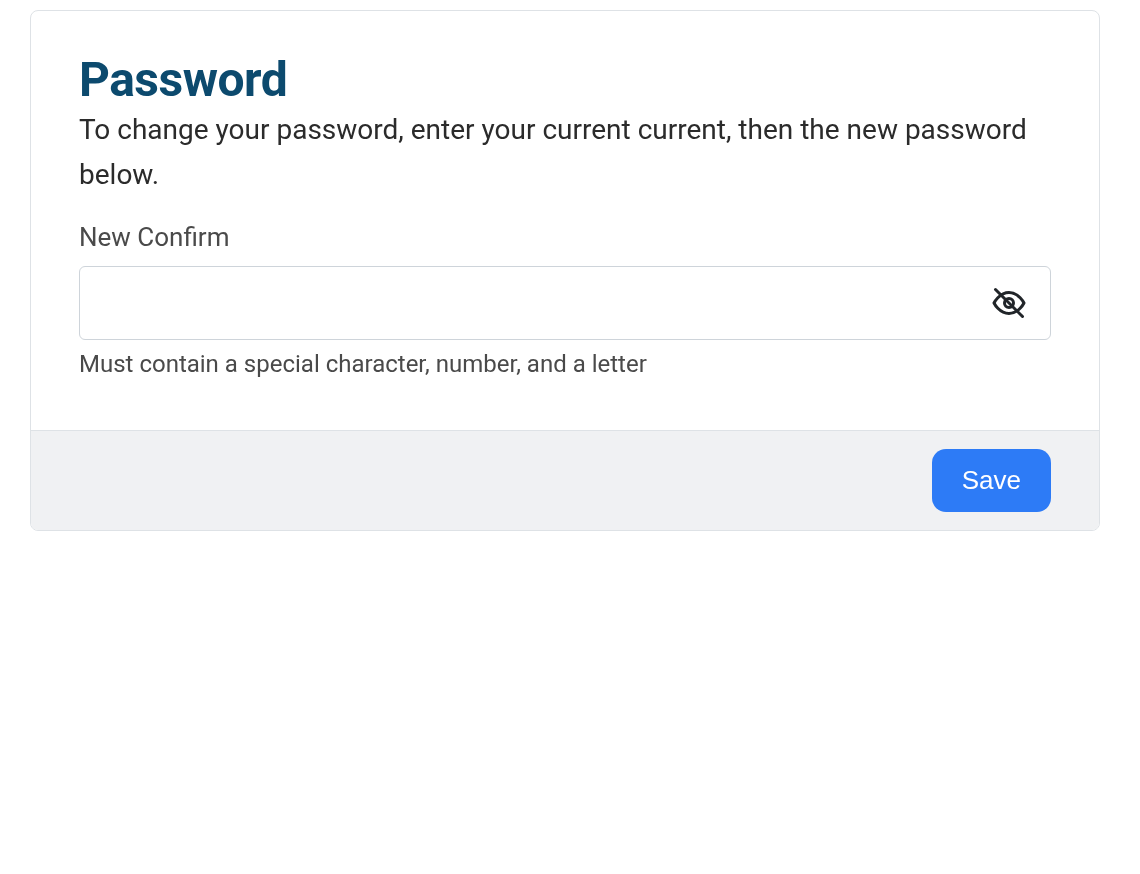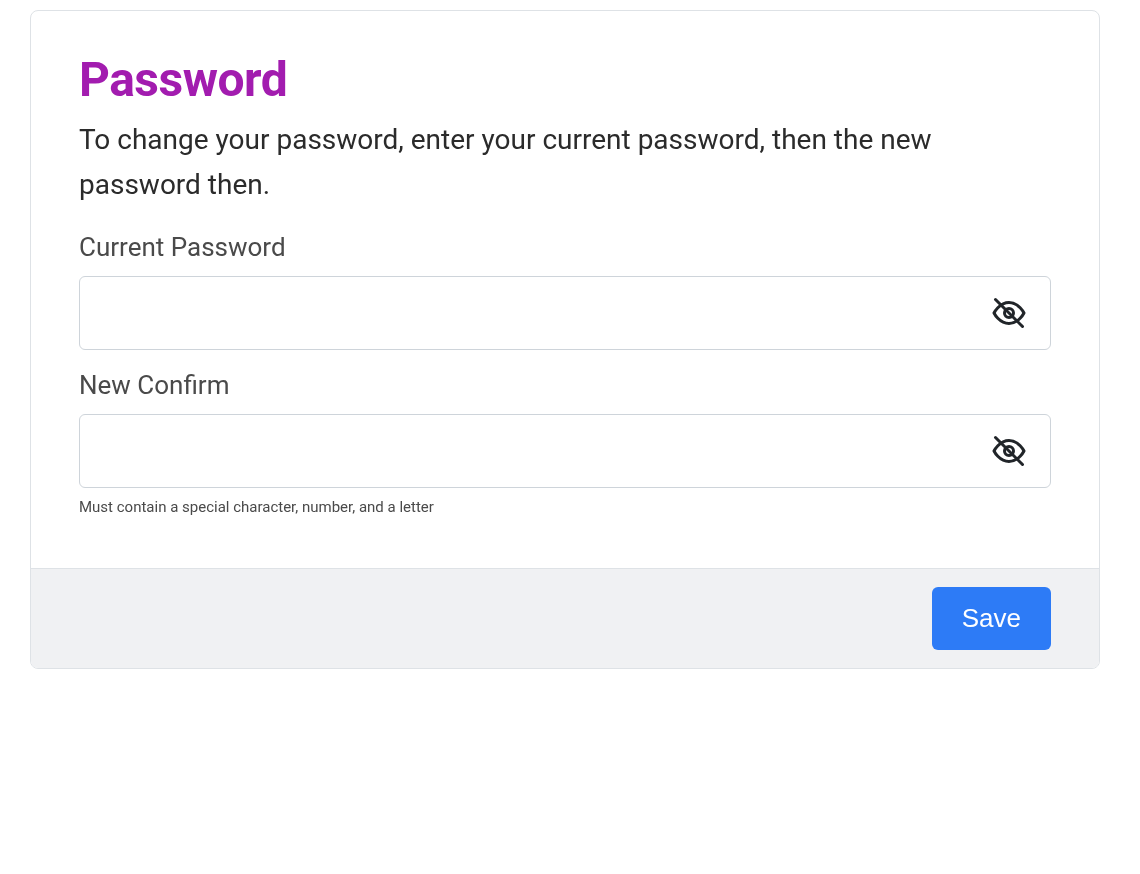--- a/index.html
+++ b/index.html
@@ -17,22 +17,22 @@
       border-radius: 8px;
       overflow: hidden;
       background: #ffffff;
     }
     .card-body {
       padding: 40px 48px 32px 48px;
     }
     .card-title {
       font-size: 48px;
       font-weight: 700;
-      color: #a21caf;
-      margin-bottom: 10px;
+      color: #0c4a6e;
+      margin-bottom: 0;
       letter-spacing: -0.5px;
     }
     .card-description {
       font-size: 28px;
       color: #2b2b2b;
       line-height: 1.6;
       margin-bottom: 24px;
     }
     .form-group {
       margin-bottom: 20px;
@@ -69,63 +69,50 @@
       display: flex;
       align-items: center;
       justify-content: center;
       color: #212529;
     }
     .eye-toggle svg {
       width: 36px;
       height: 36px;
     }
     .help-text {
-      font-size: 15px;
+      font-size: 24px;
       color: #4a4a4a;
       margin-top: 10px;
     }
     .card-footer {
       background: #f0f1f3;
       border-top: 1px solid #dee2e6;
       padding: 18px 48px;
       display: flex;
       justify-content: flex-end;
     }
     .btn-save {
       background: #2d7bf6;
       color: #ffffff;
       border: none;
-      border-radius: 6px;
+      border-radius: 14px;
       padding: 16px 30px;
       font-size: 26px;
       font-weight: 400;
       cursor: pointer;
     }
   </style>
 </head>
 <body>
 
 <div class="card">
   <div class="card-body">
     <h1 class="card-title">Password</h1>
-    <p class="card-description">To change your password, enter your current password, then the new password then.</p>
+    <p class="card-description">To change your password, enter your current current, then the new password below.</p>
 
-    <div class="form-group">
-      <label class="form-label">Current Password</label>
-      <div class="input-wrapper">
-        <input type="password" class="form-input" value="" style="">
-        <span class="eye-toggle">
-          <svg viewBox="0 0 24 24" fill="none" stroke="currentColor" stroke-width="2" stroke-linecap="round" stroke-linejoin="round">
-            <path d="M2 12s3.5-7 10-7 10 7 10 7-3.5 7-10 7-10-7-10-7z"></path>
-            <circle cx="12" cy="12" r="3"></circle>
-            <line x1="3" y1="3" x2="21" y2="21"></line>
-          </svg>
-        </span>
-      </div>
-    </div>
 
     <div class="form-group">
       <label class="form-label">New Confirm</label>
       <div class="input-wrapper">
         <input type="password" class="form-input" value="" style="">
         <span class="eye-toggle">
           <svg viewBox="0 0 24 24" fill="none" stroke="currentColor" stroke-width="2" stroke-linecap="round" stroke-linejoin="round">
             <path d="M2 12s3.5-7 10-7 10 7 10 7-3.5 7-10 7-10-7-10-7z"></path>
             <circle cx="12" cy="12" r="3"></circle>
             <line x1="3" y1="3" x2="21" y2="21"></line>

